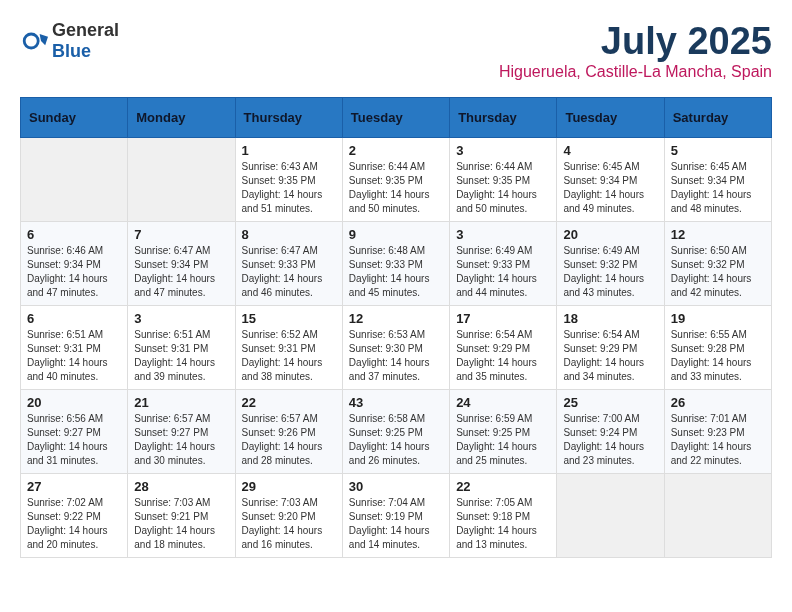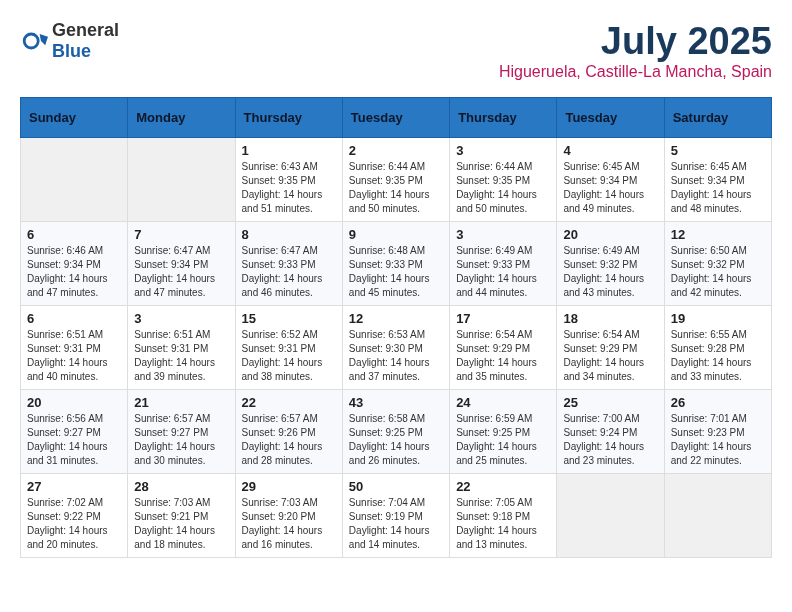--- a/index.html
+++ b/index.html
@@ -236,21 +236,21 @@
         </td>
         <td>
           <span class="day-number">28</span>
           <div class="day-info">Sunrise: 7:03 AM<br>Sunset: 9:21 PM<br>Daylight: 14 hours and 18 minutes.</div>
         </td>
         <td>
           <span class="day-number">29</span>
           <div class="day-info">Sunrise: 7:03 AM<br>Sunset: 9:20 PM<br>Daylight: 14 hours and 16 minutes.</div>
         </td>
         <td>
-          <span class="day-number">50</span>
+          <span class="day-number">30</span>
           <div class="day-info">Sunrise: 7:04 AM<br>Sunset: 9:19 PM<br>Daylight: 14 hours and 14 minutes.</div>
         </td>
         <td>
           <span class="day-number">22</span>
           <div class="day-info">Sunrise: 7:05 AM<br>Sunset: 9:18 PM<br>Daylight: 14 hours and 13 minutes.</div>
         </td>
         <td class="empty-cell"></td>
         <td class="empty-cell"></td>
       </tr>
     </tbody>

